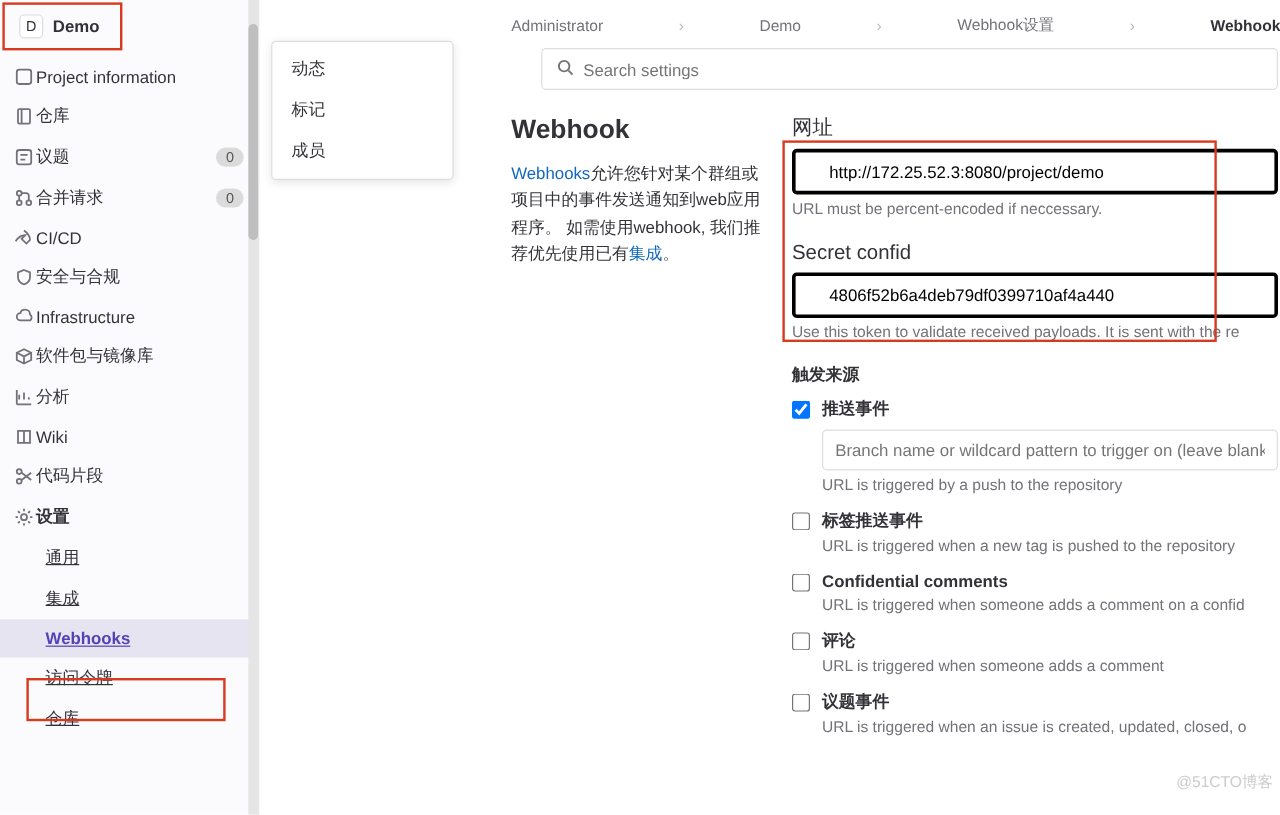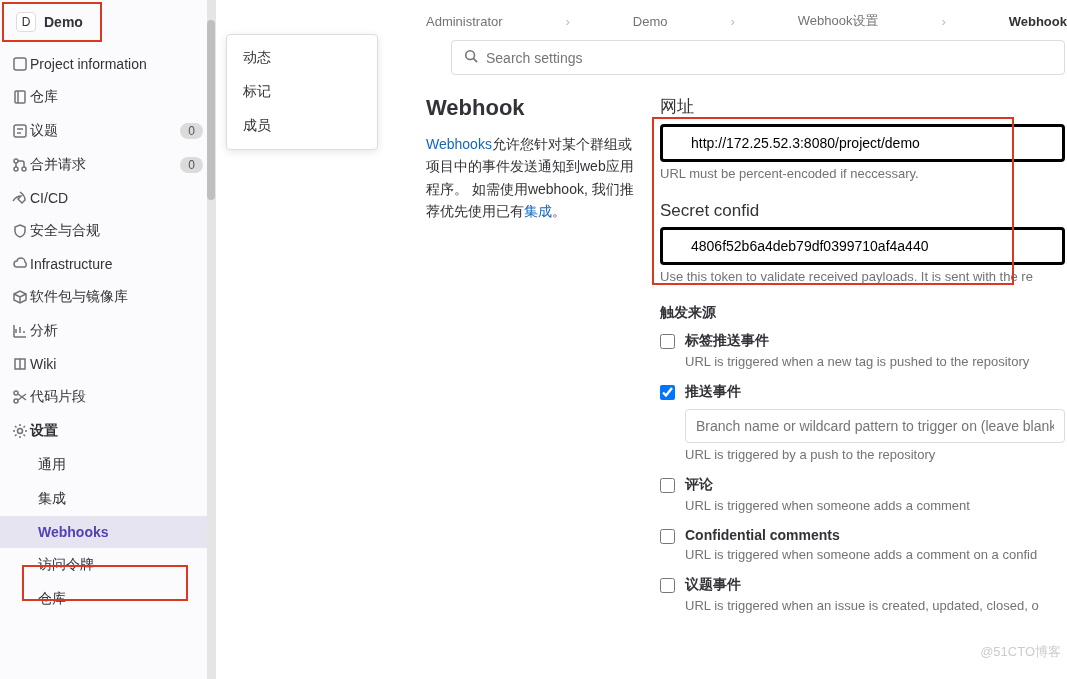--- a/index.html
+++ b/index.html
@@ -5,21 +5,21 @@
     * { margin: 0; padding: 0; box-sizing: border-box; font-family: -apple-system, BlinkMacSystemFont, "Segoe UI", Helvetica, Arial, sans-serif; }
     body { background: #fff; color: #333238; font-size: 14px; display: flex; }
     .sidebar { width: 216px; background: #fbfafd; border-right: 1px solid #e5e5e5; height: 679px; position: relative; }
     .sidebar-scroll { position: absolute; right: 0; top: 0; width: 8px; height: 100%; background: #e5e5e5; }
     .sidebar-scroll-thumb { width: 100%; height: 180px; background: #bfbfbf; border-radius: 4px; position: absolute; top: 20px; }
     .project-header { display: flex; align-items: center; padding: 8px 12px; border: 2px solid #d73a1e; margin: 2px 0 0 2px; width: 100px; }
     .project-avatar { width: 20px; height: 20px; border: 1px solid #ddd; border-radius: 4px; display: flex; align-items: center; justify-content: center; font-size: 12px; margin-right: 8px; background: #fff; }
     .project-name { font-weight: 600; }
     .nav-list { list-style: none; padding: 6px 0; }
     .nav-item { display: flex; align-items: center; padding: 8px 12px; color: #333238; cursor: pointer; gap: 2px; }
-    .nav-item.sub { padding-left: 38px; }
+    .nav-item.sub { padding-left: 38px; text-decoration: underline; }
     .nav-item.active { background: #e7e4f2; font-weight: 600; color: #5242b5; }
     .nav-item.settings-row { font-weight: 600; }
     .nav-icon { width: 16px; height: 16px; display: flex; align-items: center; justify-content: center; }
     .nav-icon svg { width: 16px; height: 16px; stroke: #737278; fill: none; stroke-width: 1.5; }
     .nav-label { flex: 1; }
     .badge { background: #dbdbdb; color: #555; border-radius: 10px; font-size: 12px; padding: 1px 8px; min-width: 22px; text-align: center; }
     .flyout { position: absolute; left: 226px; top: 34px; background: #fff; border: 1px solid #ddd; box-shadow: 0 2px 8px rgba(0,0,0,0.1); border-radius: 4px; width: 152px; padding: 6px 0; z-index: 10; }
     .flyout-item { padding: 8px 16px; cursor: pointer; }
     .sub-highlight { position: absolute; border: 2px solid #d73a1e; pointer-events: none; }
     .main { flex: 1; padding: 8px 0 0 0; position: relative; }
@@ -235,55 +235,55 @@
       <div class="form-hint">URL must be percent-encoded if neccessary.</div>
 
       <label class="form-label">Secret confid</label>
       <input class="form-input" type="text" value="4806f52b6a4deb79df0399710af4a440" style="">
       <div class="form-hint">Use this token to validate received payloads. It is sent with the re</div>
 
       <div class="trigger-section">
         <div class="trigger-title">触发来源</div>
 
         <div class="trigger-item">
-          <input type="checkbox" class="trigger-checkbox" style="">
-          <div class="trigger-body">
-            <div class="trigger-name">标签推送事件</div>
-            <div class="trigger-hint">URL is triggered when a new tag is pushed to the repository</div>
-          </div>
-        </div>
-
-        <div class="trigger-item">
           <input type="checkbox" class="trigger-checkbox" checked="" style="">
           <div class="trigger-body">
             <div class="trigger-name">推送事件</div>
             <input class="branch-input" type="text" placeholder="Branch name or wildcard pattern to trigger on (leave blank" style="">
             <div class="trigger-hint">URL is triggered by a push to the repository</div>
           </div>
         </div>
 
         <div class="trigger-item">
           <input type="checkbox" class="trigger-checkbox" style="">
           <div class="trigger-body">
+            <div class="trigger-name">标签推送事件</div>
+            <div class="trigger-hint">URL is triggered when a new tag is pushed to the repository</div>
+          </div>
+        </div>
+
+        <div class="trigger-item">
+          <input type="checkbox" class="trigger-checkbox" style="">
+          <div class="trigger-body">
+            <div class="trigger-name">Confidential comments</div>
+            <div class="trigger-hint">URL is triggered when someone adds a comment on a confid</div>
+          </div>
+        </div>
+
+        <div class="trigger-item">
+          <input type="checkbox" class="trigger-checkbox" style="">
+          <div class="trigger-body">
             <div class="trigger-name">评论</div>
             <div class="trigger-hint">URL is triggered when someone adds a comment</div>
           </div>
         </div>
 
         <div class="trigger-item">
           <input type="checkbox" class="trigger-checkbox" style="">
           <div class="trigger-body">
-            <div class="trigger-name">Confidential comments</div>
-            <div class="trigger-hint">URL is triggered when someone adds a comment on a confid</div>
-          </div>
-        </div>
-
-        <div class="trigger-item">
-          <input type="checkbox" class="trigger-checkbox" style="">
-          <div class="trigger-body">
             <div class="trigger-name">议题事件</div>
             <div class="trigger-hint">URL is triggered when an issue is created, updated, closed, o</div>
           </div>
         </div>
 
       </div>
     </div>
   </div>
 
   <div class="red-overlay" style="left:436px; top:117px; width:362px; height:168px;"></div>

